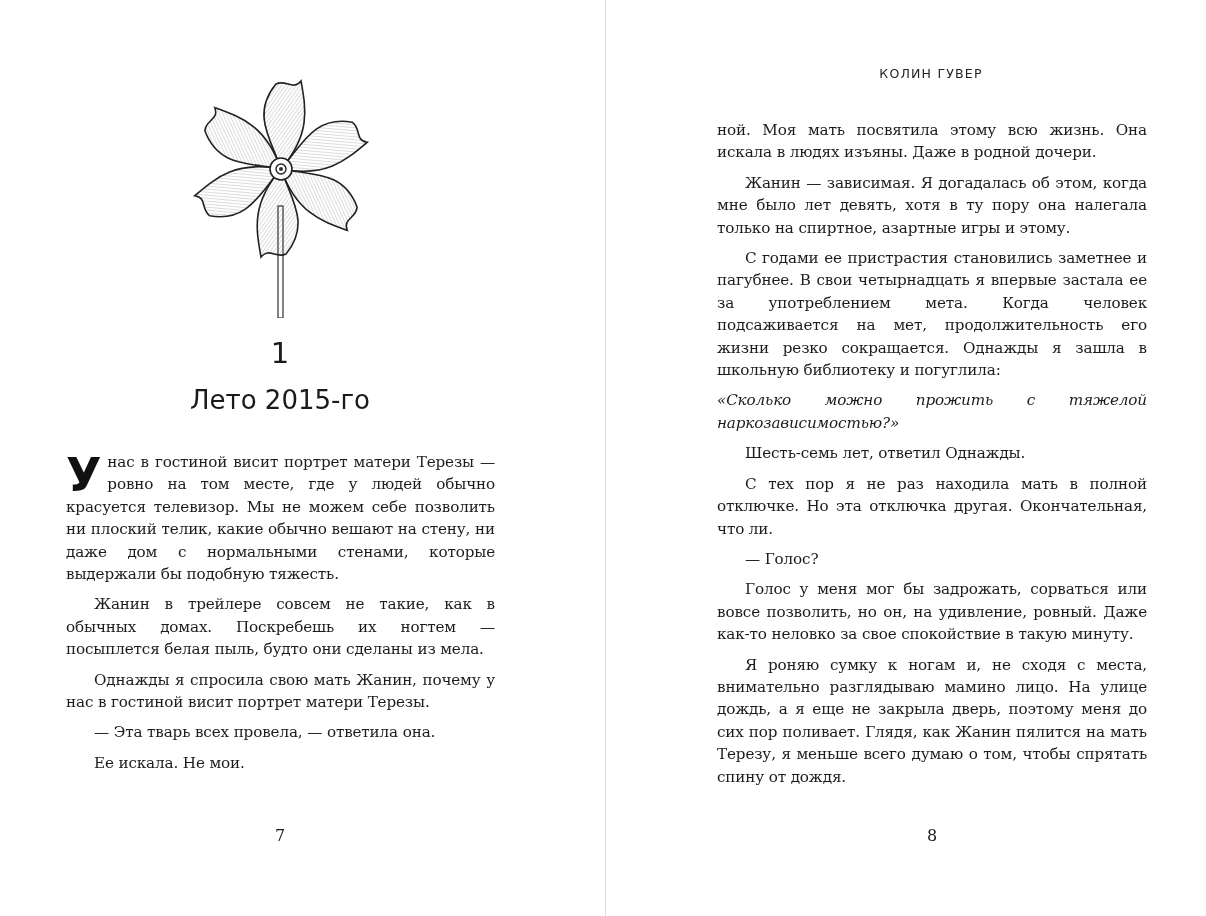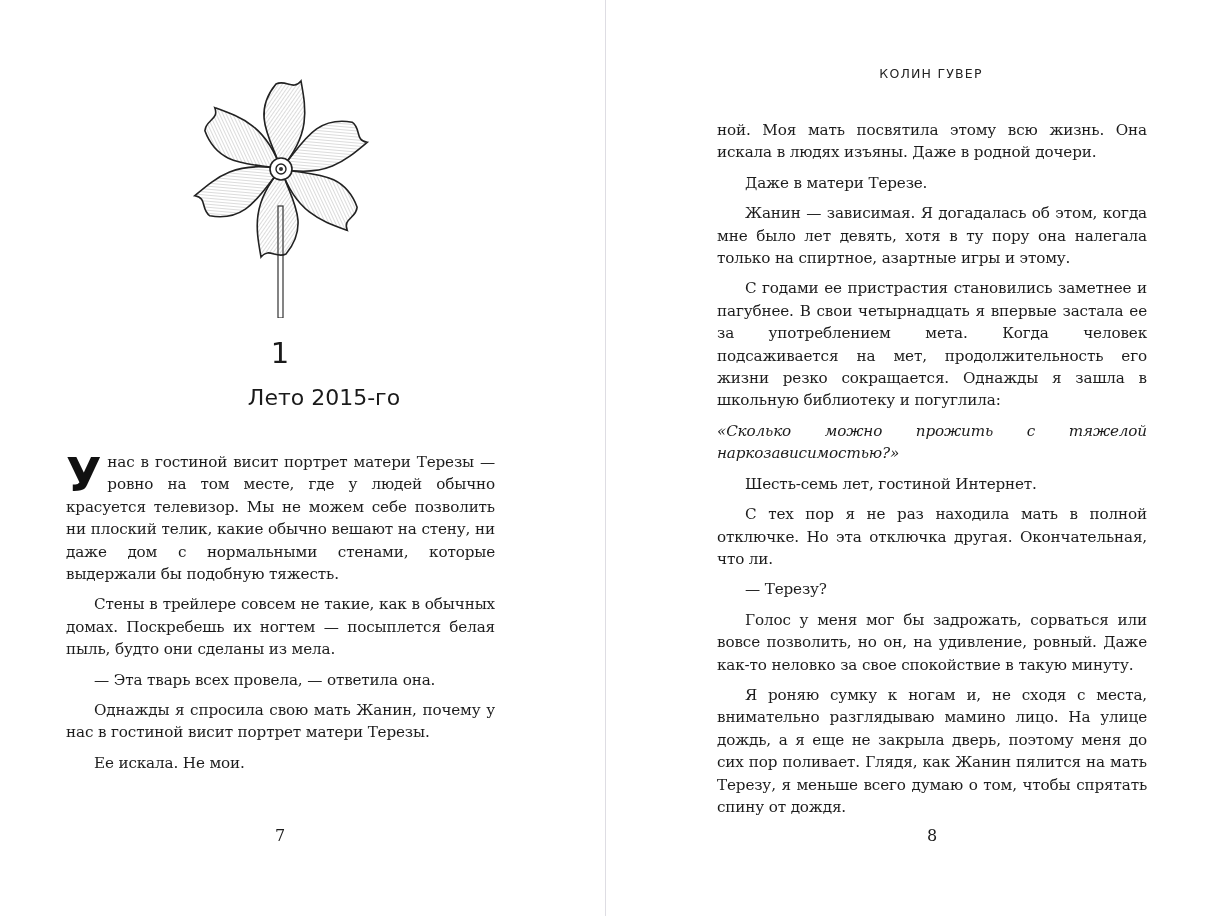--- a/index.html
+++ b/index.html
@@ -15,21 +15,21 @@
     .page-right { left: 606px; width: 600px; }
     .gutter { position: absolute; left: 605px; top: 0; width: 1px; height: 916px; background: #dedde3; }
 
     .illustration { position: absolute; left: 185px; top: 66px; width: 192px; height: 252px; }
     .chapter-num {
       position: absolute; left: 0; width: 560px; top: 336px; text-align: center;
       font-family: "DejaVu Sans", "Liberation Sans", sans-serif; font-size: 29px; color: #1a1a1a;
     }
     .chapter-title {
       position: absolute; left: 0; width: 560px; top: 385px; text-align: center;
-      font-family: "DejaVu Sans", "Liberation Sans", sans-serif; font-size: 22px; color: #1a1a1a; margin-left: 44px;
+      font-family: "DejaVu Sans", "Liberation Sans", sans-serif; font-size: 26px; color: #1a1a1a;
     }
 
     .textblock {
       position: absolute; font-size: 15.2px; line-height: 22.4px;
       text-align: justify; letter-spacing: -0.15px;
     }
     .textblock p { margin: 8px; text-indent: 28px; }
     .textblock p.noindent { text-indent: 0; }
     .left-text { left: 58px; top: 443px; width: 445px; }
     .right-text { left: 103px; top: 111px; width: 446px; }
@@ -75,43 +75,42 @@
       <circle cx="96" cy="103" r="11" fill="#fff" stroke="#222" stroke-width="1.6"></circle>
       <circle cx="96" cy="103" r="5" fill="#fff" stroke="#222" stroke-width="1.4"></circle>
       <circle cx="96" cy="103" r="2" fill="#333"></circle>
     </svg>
 
     <div class="chapter-num">1</div>
     <div class="chapter-title">Лето 2015-го</div>
 
     <div class="textblock left-text">
       <p class="noindent"><span class="dropcap">У</span><span> нас в гостиной висит портрет матери Терезы — ровно на том месте, где у людей обычно красуется телевизор. Мы не можем себе позволить ни плоский телик, какие обычно вешают на стену, ни даже дом с нормальными стенами, которые выдержали бы подобную тяжесть.</span></p>
-      <p>Стены в трейлере совсем не такие, как в обычных домах. Поскребешь их ногтем — посыплется белая пыль, будто они сделаны из мела.</p>
+      <p>Жанин в трейлере совсем не такие, как в обычных домах. Поскребешь их ногтем — посыплется белая пыль, будто они сделаны из мела.</p>
+      <p>Однажды я спросила свою мать Жанин, почему у нас в гостиной висит портрет матери Терезы.</p>
       <p>— Эта тварь всех провела, — ответила она.</p>
-      <p>Однажды я спросила свою мать Жанин, почему у нас в гостиной висит портрет матери Терезы.</p>
       <p>Ее искала. Не мои.</p>
     </div>
 
     <div class="folio folio-left">7</div>
   </div>
 
   <div class="gutter"></div>
 
   <div class="page page-right">
     <div class="running-head">КОЛИН ГУВЕР</div>
 
     <div class="textblock right-text">
       <p class="noindent">ной. Моя мать посвятила этому всю жизнь. Она искала в людях изъяны. Даже в родной дочери.</p>
-      <p>Даже в матери Терезе.</p>
       <p>Жанин — зависимая. Я догадалась об этом, когда мне было лет девять, хотя в ту пору она налегала только на спиртное, азартные игры и этому.</p>
       <p>С годами ее пристрастия становились заметнее и пагубнее. В свои четырнадцать я впервые застала ее за употреблением мета. Когда человек подсаживается на мет, продолжительность его жизни резко сокращается. Однажды я зашла в школьную библиотеку и погуглила:</p>
       <p class="noindent"><em class="italic">«Сколько можно прожить с тяжелой наркозависимостью?»</em></p>
-      <p>Шесть-семь лет, гостиной Интернет.</p>
+      <p>Шесть-семь лет, ответил Однажды.</p>
       <p>С тех пор я не раз находила мать в полной отключке. Но эта отключка другая. Окончательная, что ли.</p>
-      <p>— Терезу?</p>
+      <p>— Голос?</p>
       <p>Голос у меня мог бы задрожать, сорваться или вовсе позволить, но он, на удивление, ровный. Даже как-то неловко за свое спокойствие в такую минуту.</p>
       <p>Я роняю сумку к ногам и, не сходя с места, внимательно разглядываю мамино лицо. На улице дождь, а я еще не закрыла дверь, поэтому меня до сих пор поливает. Глядя, как Жанин пялится на мать Терезу, я меньше всего думаю о том, чтобы спрятать спину от дождя.</p>
     </div>
 
     <div class="folio folio-right">8</div>
   </div>
 
 </div>
 
 </body></html>

